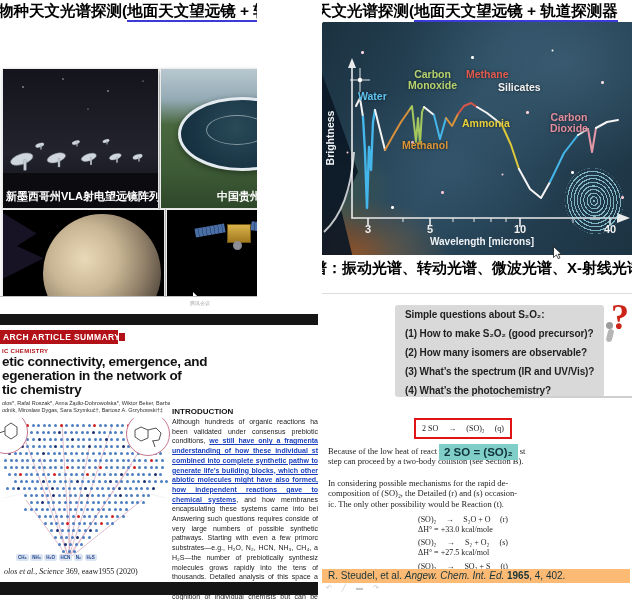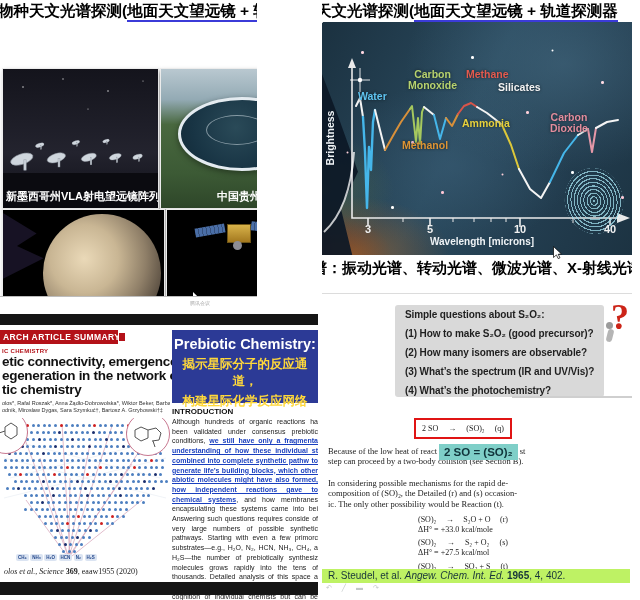--- a/index.html
+++ b/index.html
@@ -210,25 +210,20 @@
       <div>etic connectivity, emergence, and</div>
       <div>egeneration in the network of</div>
       <div>tic chemistry</div>
     </div>
 
     <div class="abs" style="left:2px;top:88px;font-size:5.5px;line-height:6.5px;color:#333;width:168px;">
       <div style="white-space:nowrap;overflow:hidden;">olos*, Rafal Roszak*, Anna Żądło-Dobrowolska*, Wiktor Beker, Barbara Mikulak-Klucznik,</div>
       <div style="white-space:nowrap;overflow:hidden;">odnik, Miroslaw Dygas, Sara Szymkuć†, Bartosz A. Grzybowski†‡</div>
     </div>
 
-    <div class="abs" style="left:172px;top:18px;width:146px;height:73px;background:#2c3a96;text-align:center;">
-      <div style="color:#fff;font-weight:bold;font-size:14.5px;margin-top:6px;">Prebiotic Chemistry:</div>
-      <div style="color:#ffd83a;font-weight:bold;font-size:12.5px;margin-top:4px;">揭示星际分子的反应通道，</div>
-      <div style="color:#ffd83a;font-weight:bold;font-size:12.5px;margin-top:3px;">构建星际化学反应网络</div>
-    </div>
 
     <div class="abs" style="left:172px;top:95px;font-weight:bold;font-size:8px;color:#111;">INTRODUCTION</div>
 
     <div class="abs" style="left:172px;top:105px;width:146px;font-size:7px;line-height:9.7px;color:#222;text-align:justify;">
       <span>Although hundreds of organic reactions ha been validated under consensus prebiotic conditions, </span><span style="color:#1a3fbf;font-weight:bold;text-decoration:underline;">we still have only a fragmenta understanding of how these individual st combined into complete synthetic pathw to generate life’s building blocks, which other abiotic molecules might have also formed, how independent reactions gave to chemical systems</span><span>, and how membranes encapsulating these systems came into bei Answering such questions requires conside of very large numbers of possible synthetic pathways. Starting with even a few primorc substrates—e.g., H₂O, N₂, HCN, NH₃, CH₄, a H₂S—the number of prebiotically synthesiz molecules grows rapidly into the tens of thousands. Detailed analysis of this space a synthetic connectivity may be beyond the cognition of individual chemists but can be performed by smart computer algorithms.</span>
     </div>
 
     <div class="abs" style="left:0;top:106px;width:170px;height:144px;overflow:hidden;">
       <svg class="abs" style="left:0;top:0;" width="170" height="144" viewBox="0 0 170 144">
         <path d="M10 22 L160 60 M160 22 L10 60 M4 40 L166 80 M166 40 L4 80" stroke="#c8d4e2" stroke-width="0.5" opacity="0.55" fill="none"></path>
@@ -636,21 +631,21 @@
             <path d="M14 14 l7 3 0 8 -7 3 -6 -4 0 -7 z M21 17 l8 -2 5 5 -2 7 -7 1 M26 28 l2 6" stroke="#555" stroke-width="1" fill="none"></path>
           </svg>
       </div>
     </div>
 
     <div class="abs" style="left:16px;top:242px;white-space:nowrap;">
       <span class="chip">CH₄</span><span class="chip">NH₃</span><span class="chip">H₂O</span><span class="chip">HCN</span><span class="chip">N₂</span><span class="chip">H₂S</span>
     </div>
 
     <div class="abs serif" style="left:4px;top:255px;font-size:8px;color:#222;white-space:nowrap;">
-      <span style="font-style:italic;">olos </span><span style="font-style:italic;">et al.</span><span>, </span><span style="font-style:italic;">Science </span><span style="font-weight:bold;">369</span><span>, eaaw1955 (2020)</span>
+      <span style="font-style:italic;">olos </span><span style="font-style:italic;">et al.</span><span>, </span><span style="font-style:italic;">Science </span><span style="font-weight:normal;">369</span><span>, eaaw1955 (2020)</span>
     </div>
 
     <div class="blackbar" style="top:270px;height:13px;"></div>
   </div>
 
   <div class="slide" style="left:322px;top:300px;width:310px;height:300px;">
 
     <div class="abs" style="left:73px;top:5px;width:209px;height:92px;background:#d9d9d9;border-radius:3px;
          padding:4px 0 0 10px;box-sizing:border-box;">
       <div class="qline">Simple questions about S₂O₂:</div>
@@ -712,21 +707,21 @@
         <span>ΔH° = +27.5 kcal/mol</span>
       </div>
       <div class="eqrow" style="margin-top:4px;">
         <span>(SO)₂</span>
         <span>→</span>
         <span>SO₂ + S</span>
         <span>(t)</span>
       </div>
     </div>
 
-    <div class="abs" style="left:0;top:269px;width:308px;height:14px;background:#bef264;font-size:10px;
+    <div class="abs" style="left:0;top:269px;width:308px;height:14px;background:#fdba74;font-size:10px;
          color:#17343a;line-height:14px;padding-left:6px;box-sizing:border-box;white-space:nowrap;">
       <span>R. Steudel, et al. </span><span style="font-style:italic;">Angew. Chem. Int. Ed. </span><span style="font-weight:bold;">1965</span><span>, 4, 402.</span>
     </div>
 
     <div class="abs" style="left:4px;top:284px;font-size:7px;color:#c2c8c8;letter-spacing:4px;">↶ ╱ ▬ ↷</div>
   </div>
 
 </div>
 
 </body></html>

